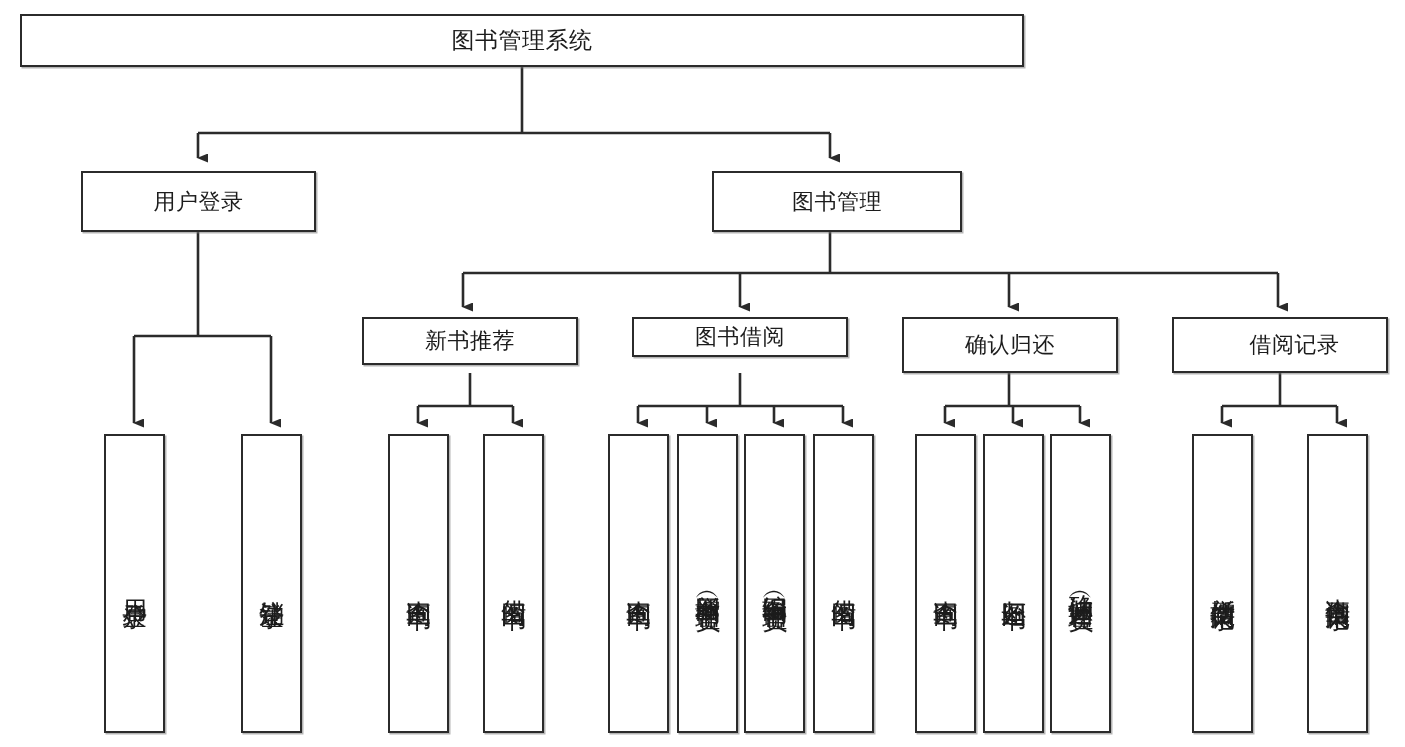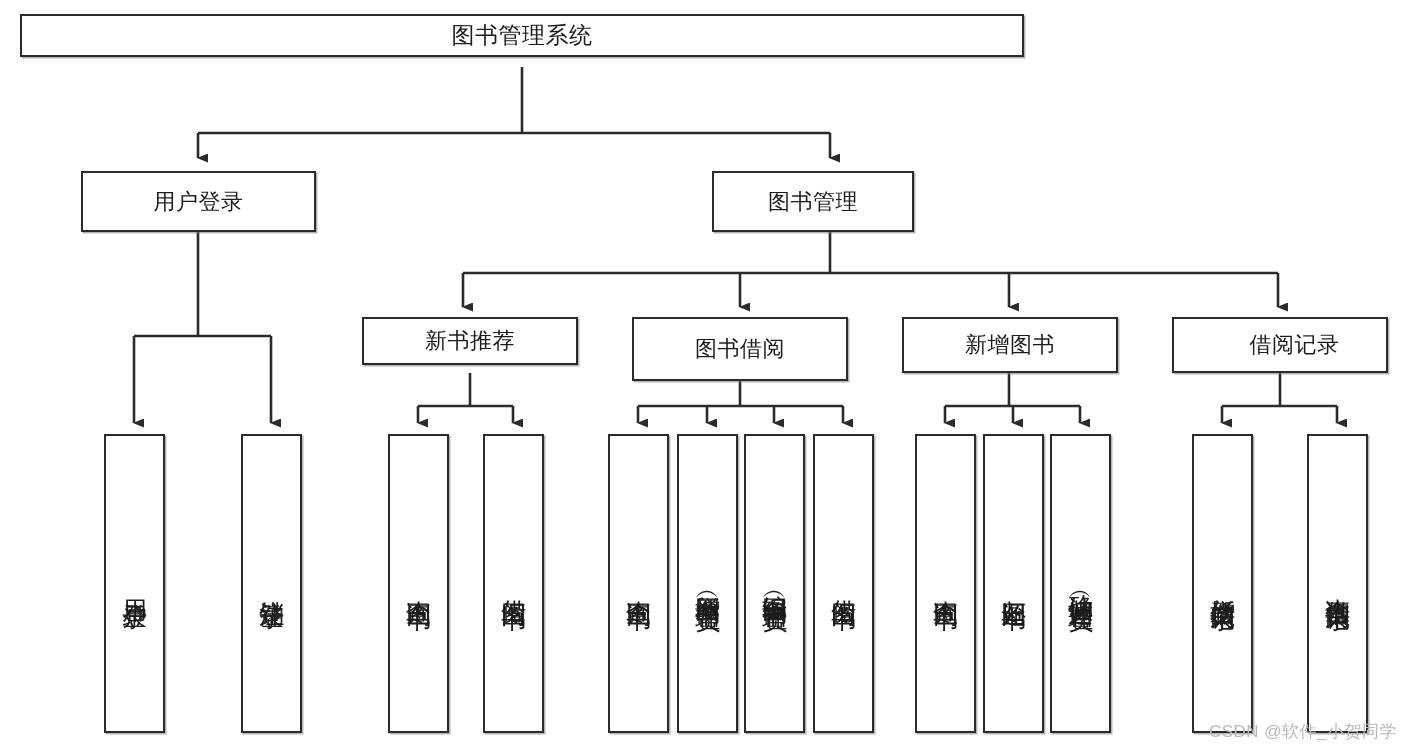--- a/index.html
+++ b/index.html
@@ -125,42 +125,42 @@
       <path d="M 1013,406 L 1013,423" marker-end="url(#arrowhead)"></path>
       <path d="M 1080,406 L 1080,423" marker-end="url(#arrowhead)"></path>
 
       <path d="M 1280,373 L 1280,406"></path>
       <path d="M 1222,406 L 1337,406"></path>
       <path d="M 1222,406 L 1222,423" marker-end="url(#arrowhead)"></path>
       <path d="M 1337,406 L 1337,423" marker-end="url(#arrowhead)"></path>
     </g>
   </svg>
 
-  <div class="node horiz root" style="left:20px; top:14px; width:1004px; height:43px;">
+  <div class="node horiz root" style="left:20px; top:14px; width:1004px; height:53px;">
     <span class="label">图书管理系统</span>
   </div>
 
   <div class="node horiz" style="left:81px; top:171px; width:235px; height:61px;">
     <span class="label">用户登录</span>
   </div>
 
-  <div class="node horiz" style="left:712px; top:171px; width:202px; height:61px;">
+  <div class="node horiz" style="left:712px; top:171px; width:250px; height:61px;">
     <span class="label">图书管理</span>
   </div>
 
   <div class="node horiz" style="left:362px; top:317px; width:216px; height:48px;">
     <span class="label">新书推荐</span>
   </div>
 
-  <div class="node horiz" style="left:632px; top:317px; width:216px; height:64px;">
+  <div class="node horiz" style="left:632px; top:317px; width:216px; height:40px;">
     <span class="label">图书借阅</span>
   </div>
 
   <div class="node horiz" style="left:902px; top:317px; width:216px; height:56px;">
-    <span class="label">新增图书</span>
+    <span class="label">确认归还</span>
   </div>
 
   <div class="node horiz" style="left:1172px; top:317px; width:216px; height:56px;padding-left:29px;">
     <span class="label">借阅记录</span>
   </div>
 
   <div class="node vert" style="left:104px; top:434px; width:61px; height:299px;">
     <span class="label">用户登录</span>
   </div>
 
@@ -205,15 +205,14 @@
   </div>
 
   <div class="node vert" style="left:1192px; top:434px; width:61px; height:299px;">
     <span class="label">新增借阅记录</span>
   </div>
 
   <div class="node vert" style="left:1307px; top:434px; width:61px; height:299px;">
     <span class="label">查询借阅记录</span>
   </div>
 
-  <div id="watermark">CSDN @软件_小贺同学</div>
 
 </div>
 
 </body></html>

